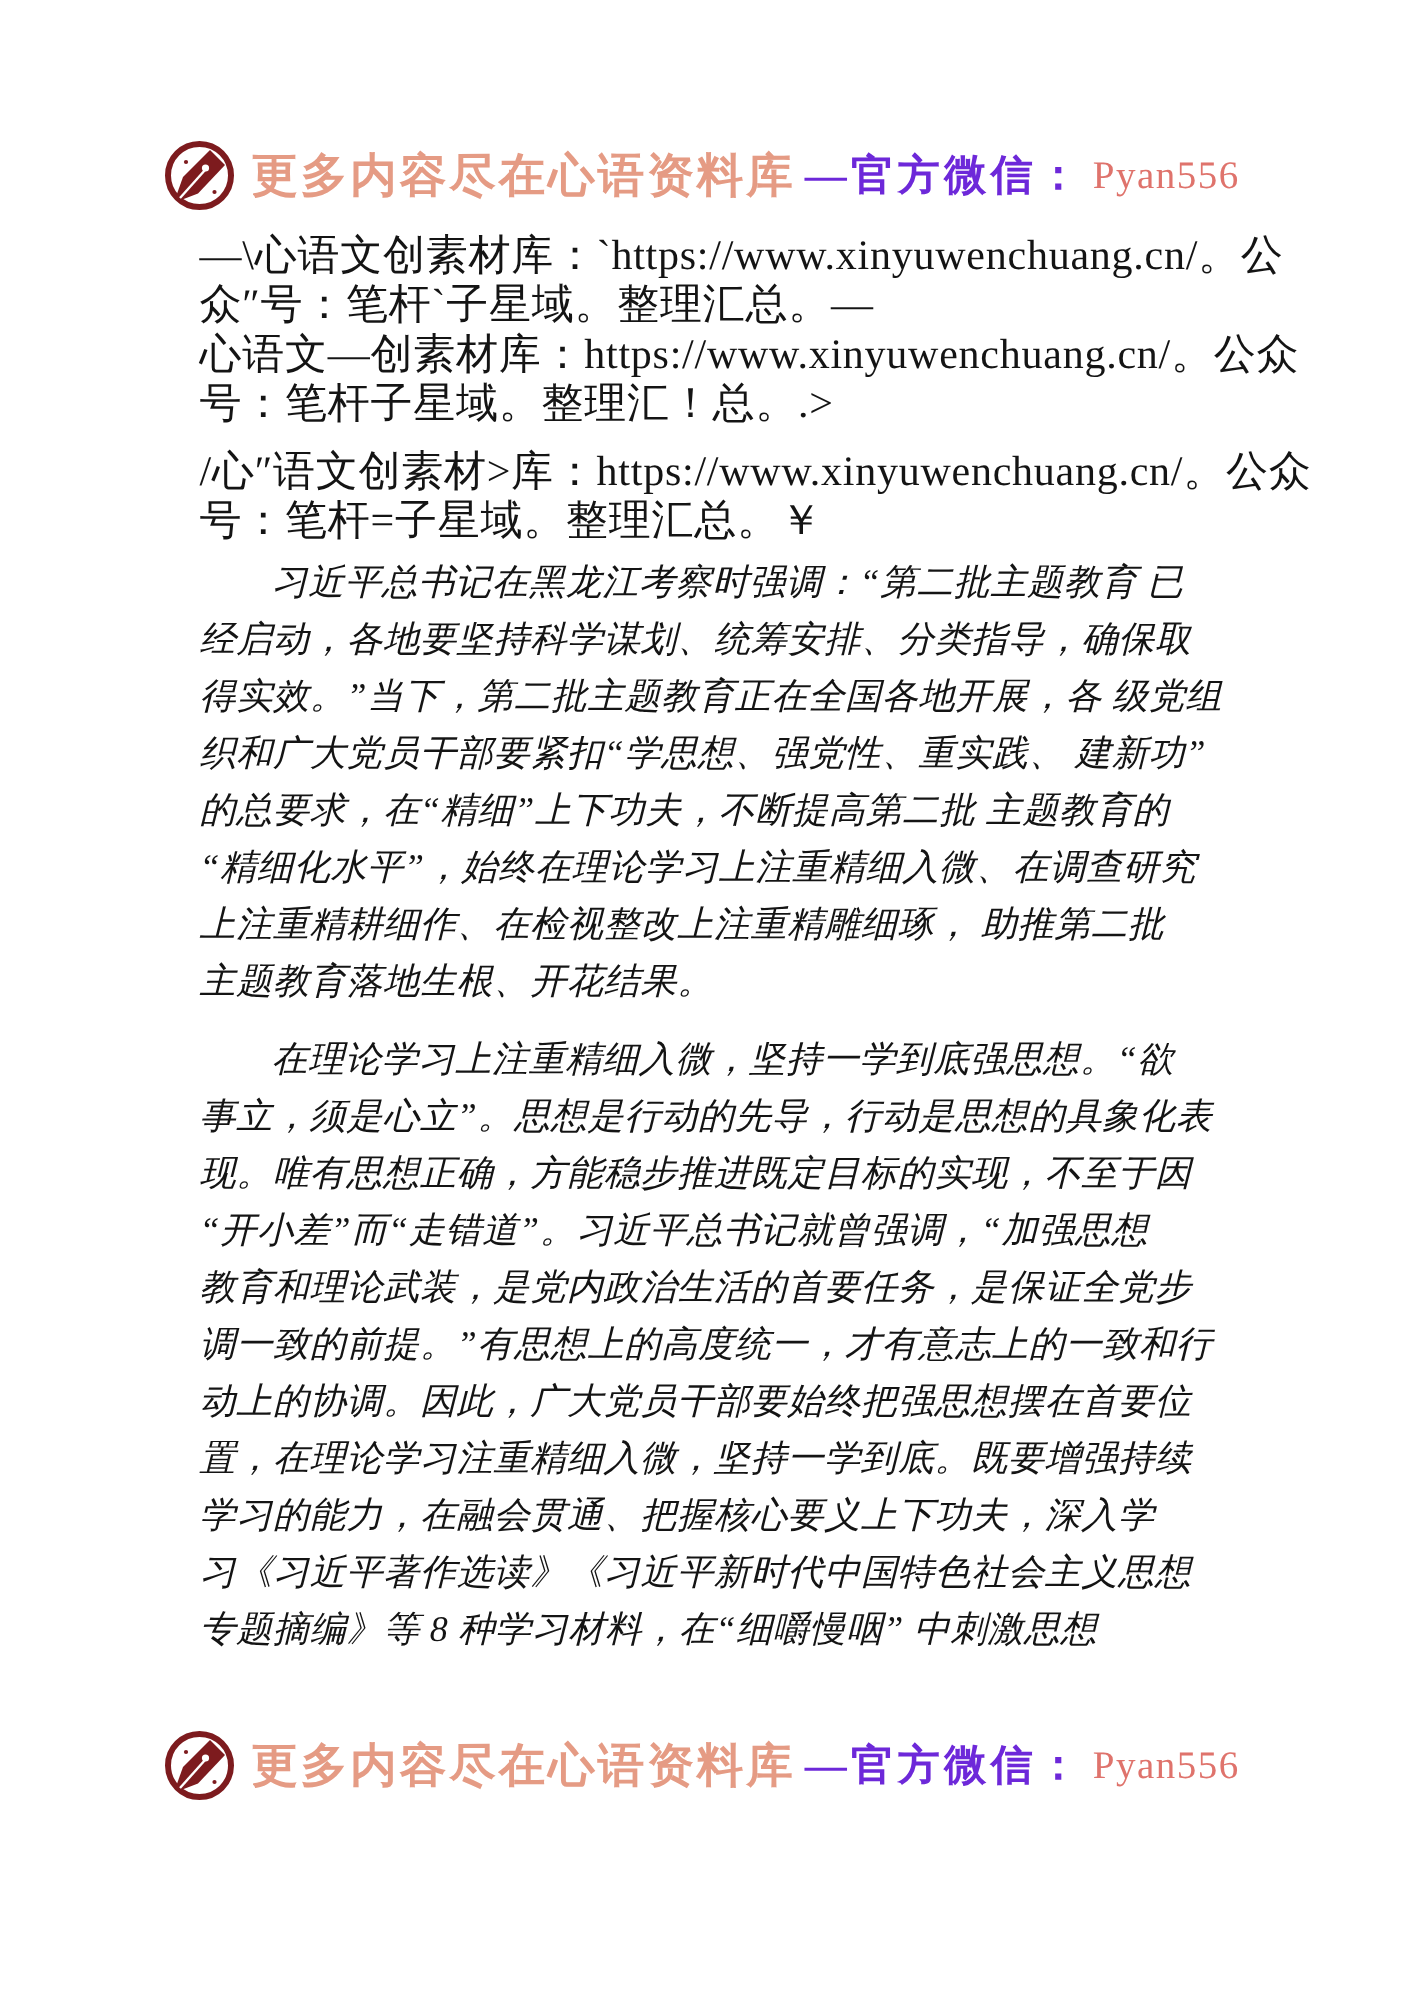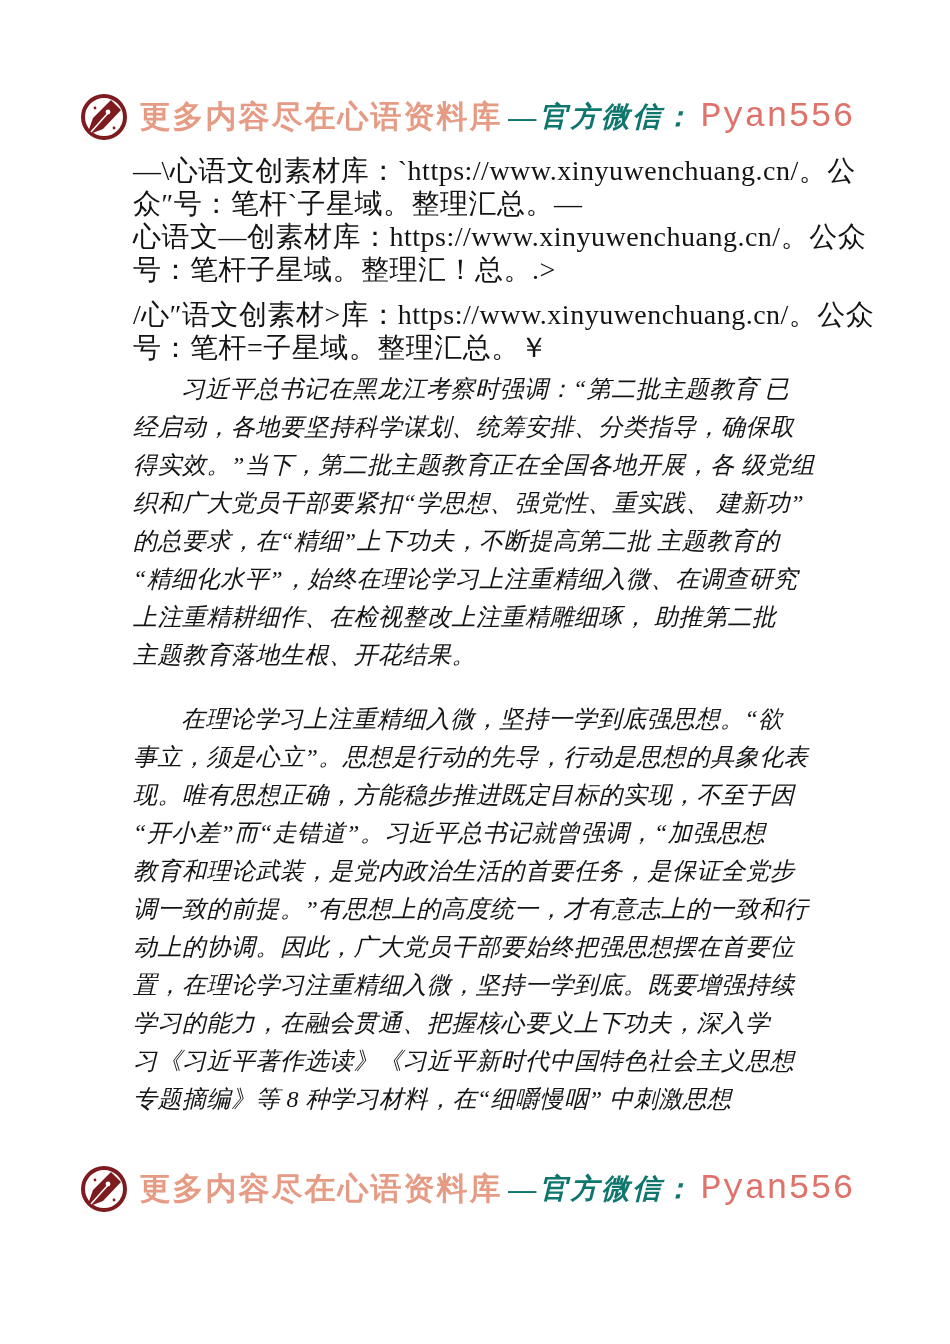--- a/index.html
+++ b/index.html
@@ -20,30 +20,29 @@
     white-space: nowrap;
   }
   .brandbar .logo { width: 54px; height: 54px; flex: 0 0 auto; margin-right: 2px; }
   .brand-main {
     color: #e59b84;
     font-size: 31px;
     letter-spacing: 2px;
     font-weight: bold;
   }
   .brand-label {
-    color: #0f766e;
+    color: #6d28d9;
     font-size: 28px;
-    font-style: italic;
     letter-spacing: 3px;
     font-weight: bold;
   }
   .brand-id {
     color: #df736c;
-    font-family: Liberation Mono, monospace;
-    font-size: 35px;
+    font-family: Liberation Serif, serif;
+    font-size: 26px;
     letter-spacing: 1px;
   }
 
   .title {
     margin-top: 46px;
     text-align: center;
     font-size: 43px;
     font-weight: 700;
     letter-spacing: 1px;
   }
@@ -61,21 +60,21 @@
   .source-note.second { margin-top: 12px; }
 
   .body-para {
     font-size: 24px;
     line-height: 38px;
     text-indent: 2em;
     margin-top: 6px;
     letter-spacing: 0.5px;
     font-style: italic;
   }
-  .body-para.second { margin-top: 26px; }
+  .body-para.second { margin-top: 14px; }
 
   .brandbar.footer { margin-top: 44px; }
 </style>
 </head>
 <body>
 
 <div class="page">
 
   <div class="brandbar header">
     <span class="logo">

